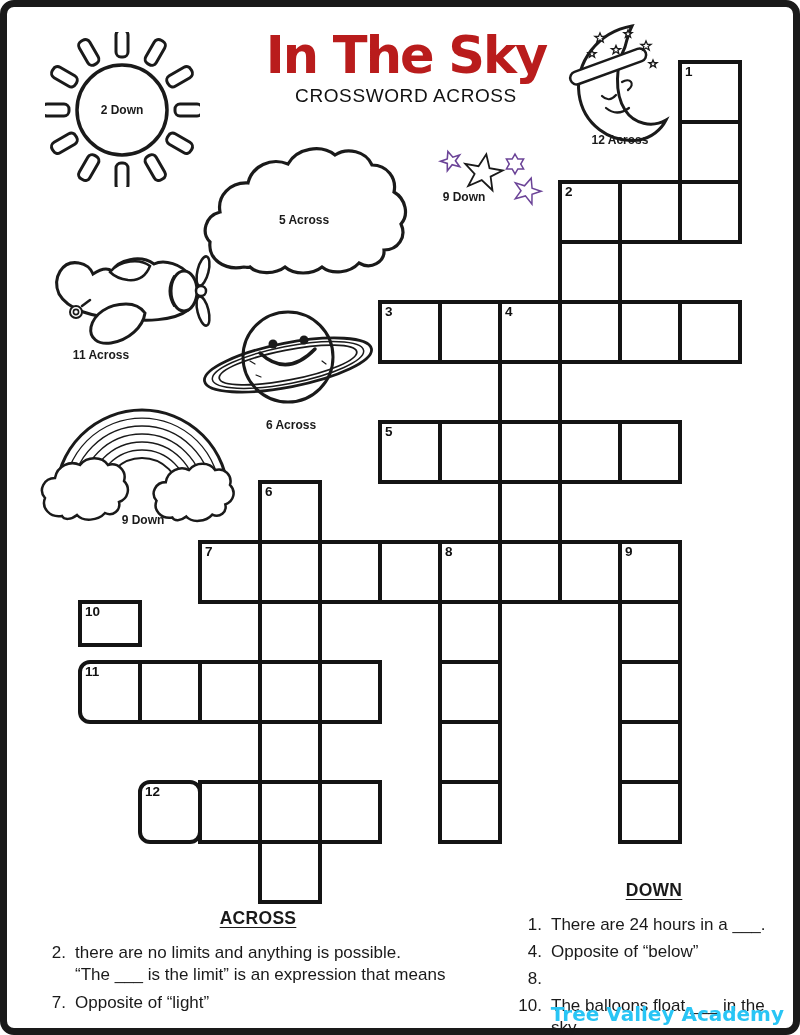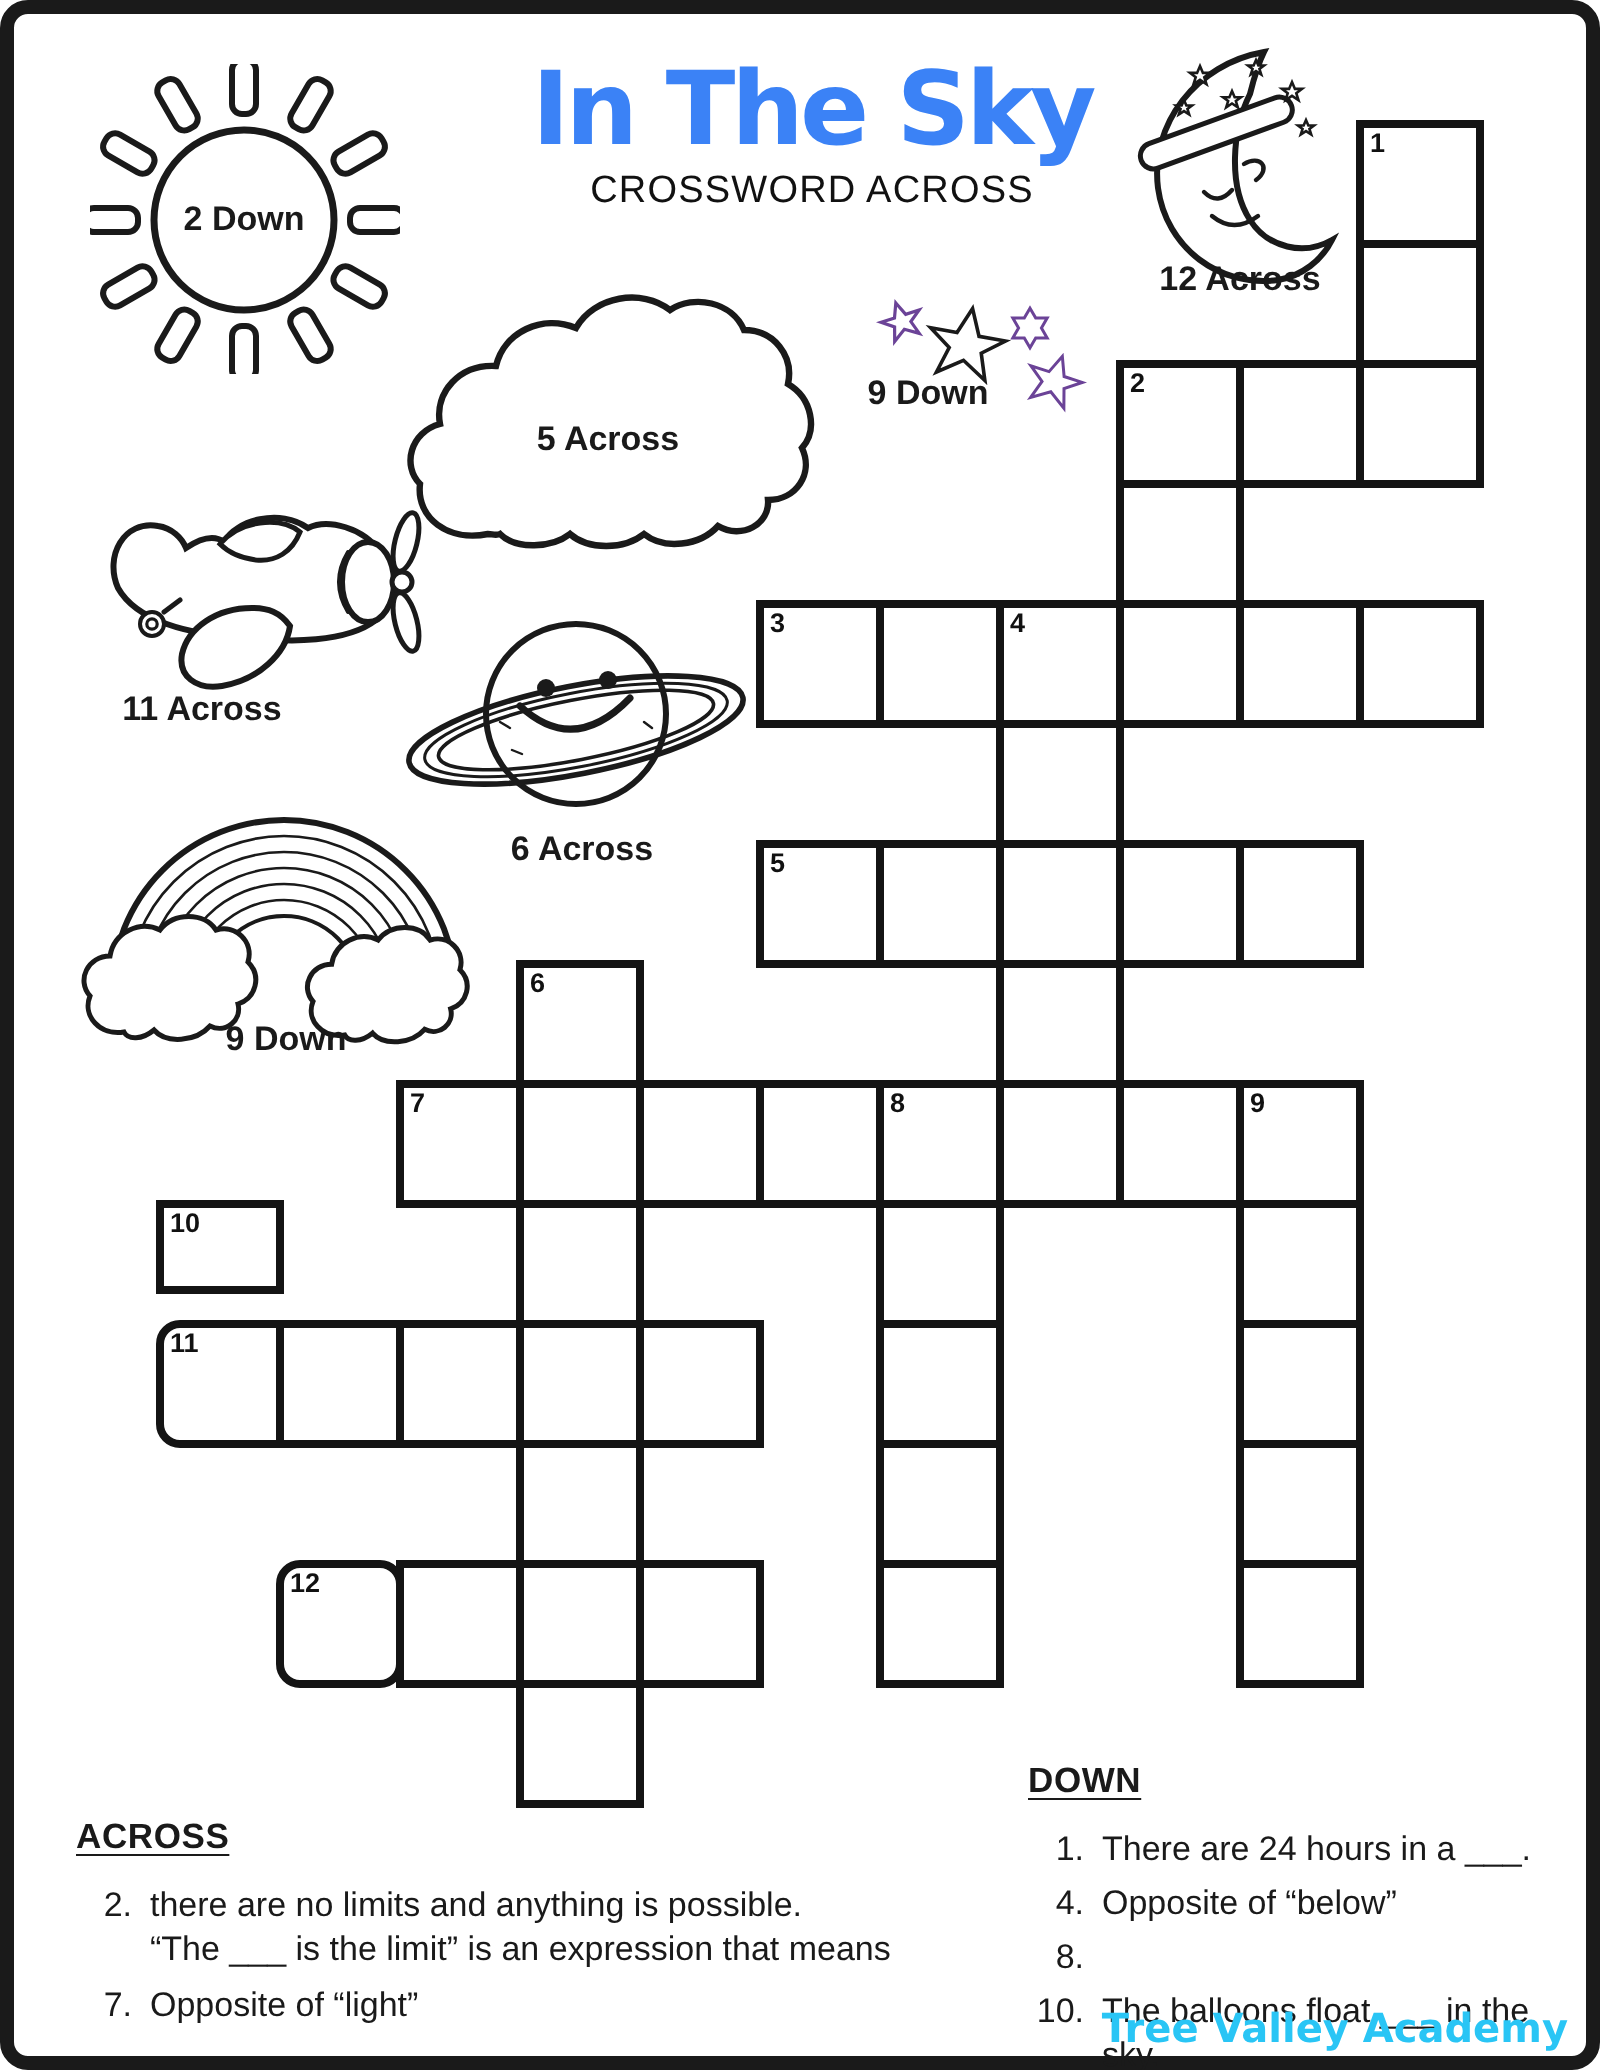--- a/index.html
+++ b/index.html
@@ -3,36 +3,36 @@
 <meta charset="utf-8">
 <style>
   :root{ --ink:#1a1a1a; --brand-color:#29c5f5; --star-color:#6b4397; }
   html,body{margin:0;padding:0;background:#fff;}
   #page{position:relative;width:800px;height:1035px;background:#fff;overflow:hidden;
         font-family:"Liberation Sans",sans-serif;color:var(--ink);}
   .page-border{position:absolute;inset:0;border:7px solid #1a1a1a;border-radius:14px;pointer-events:none;}
 
   .title-wrap{position:absolute;left:406px;top:30px;transform:translateX(-50%);text-align:center;}
   .title{font-family:"DejaVu Sans",sans-serif;font-weight:bold;font-size:51px;line-height:1;
-         letter-spacing:-2px;color:#3b82f6;white-space:nowrap;}
+         letter-spacing:-2px;color:#b91c1c;white-space:nowrap;}
   .subtitle{font-size:19px;letter-spacing:.6px;margin-top:4px;color:#111;white-space:nowrap;}
 
   .illus{position:absolute;}
-  .pic-label{position:absolute;font-weight:bold;font-size:17px;color:var(--ink);
+  .pic-label{position:absolute;font-weight:bold;font-size:12px;color:var(--ink);
              transform:translate(-50%,-50%);white-space:nowrap;}
 
   #grid{position:absolute;left:0;top:0;}
   .cell{position:absolute;width:64px;height:64px;box-sizing:border-box;border:4px solid #141414;background:#fff;}
   .cellnum{position:absolute;top:0;left:3px;font-size:13.5px;font-weight:bold;color:#111;}
 
   .clues{position:absolute;}
   #across-clues{left:38px;top:908px;width:440px;}
   #down-clues{left:514px;top:880px;width:280px;}
   .clue-heading{font-weight:bold;font-size:17.5px;letter-spacing:.3px;text-decoration:underline;
-                text-underline-offset:3px;margin-bottom:13px;}
+                text-underline-offset:3px;margin-bottom:13px;text-align:center;}
   .clue-row{display:flex;margin-bottom:6px;font-size:17px;line-height:22px;}
   #down-clues .clue-row{margin-bottom:5px;}
   .clue-num{width:28px;text-align:right;margin-right:9px;flex:none;}
   .clue-text{flex:1;}
 
   .brand{position:absolute;right:16px;top:1002px;font-family:"DejaVu Sans",sans-serif;font-weight:bold;
          font-size:20px;letter-spacing:0;color:var(--brand-color);white-space:nowrap;}
 
   svg .line{fill:none;stroke:var(--ink);stroke-linecap:round;}
   svg .shape{fill:#fff;stroke:var(--ink);}

